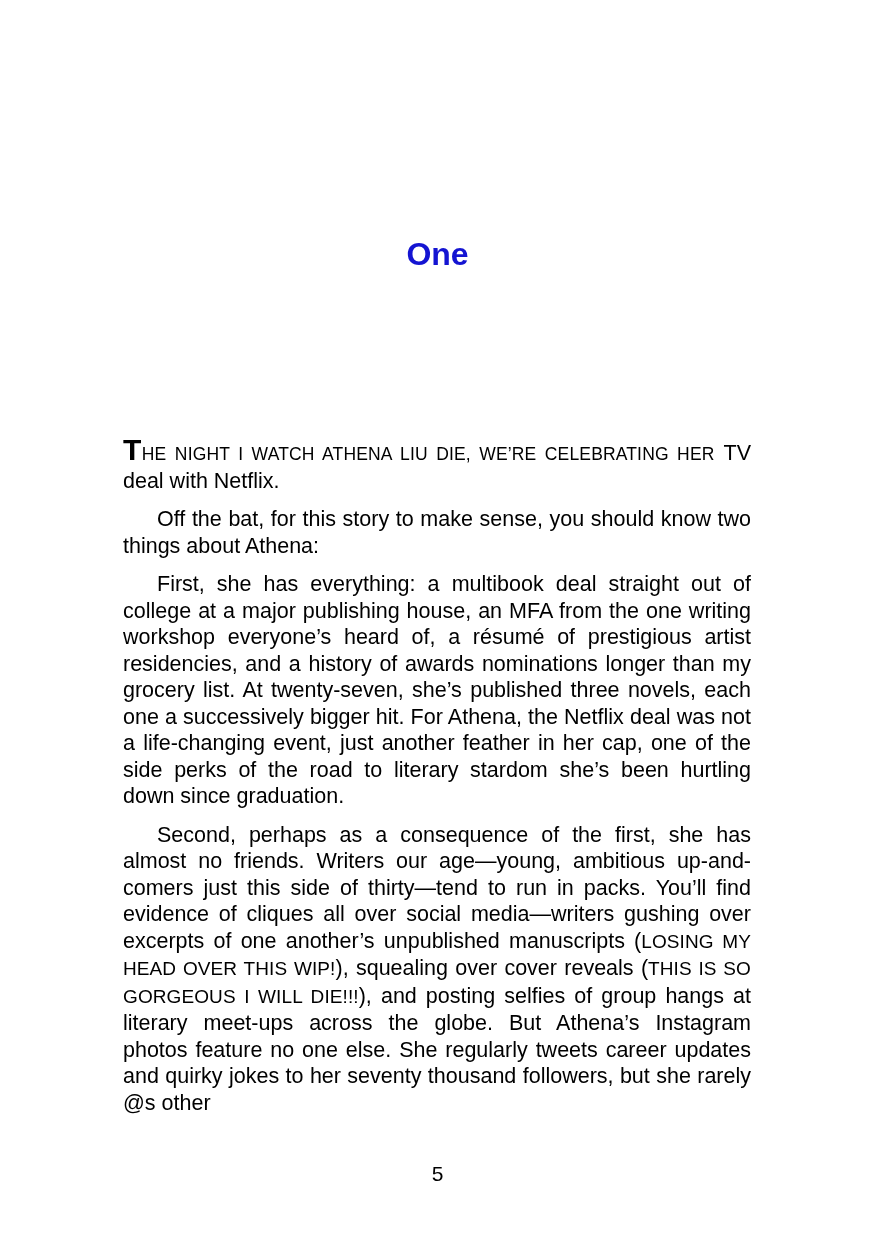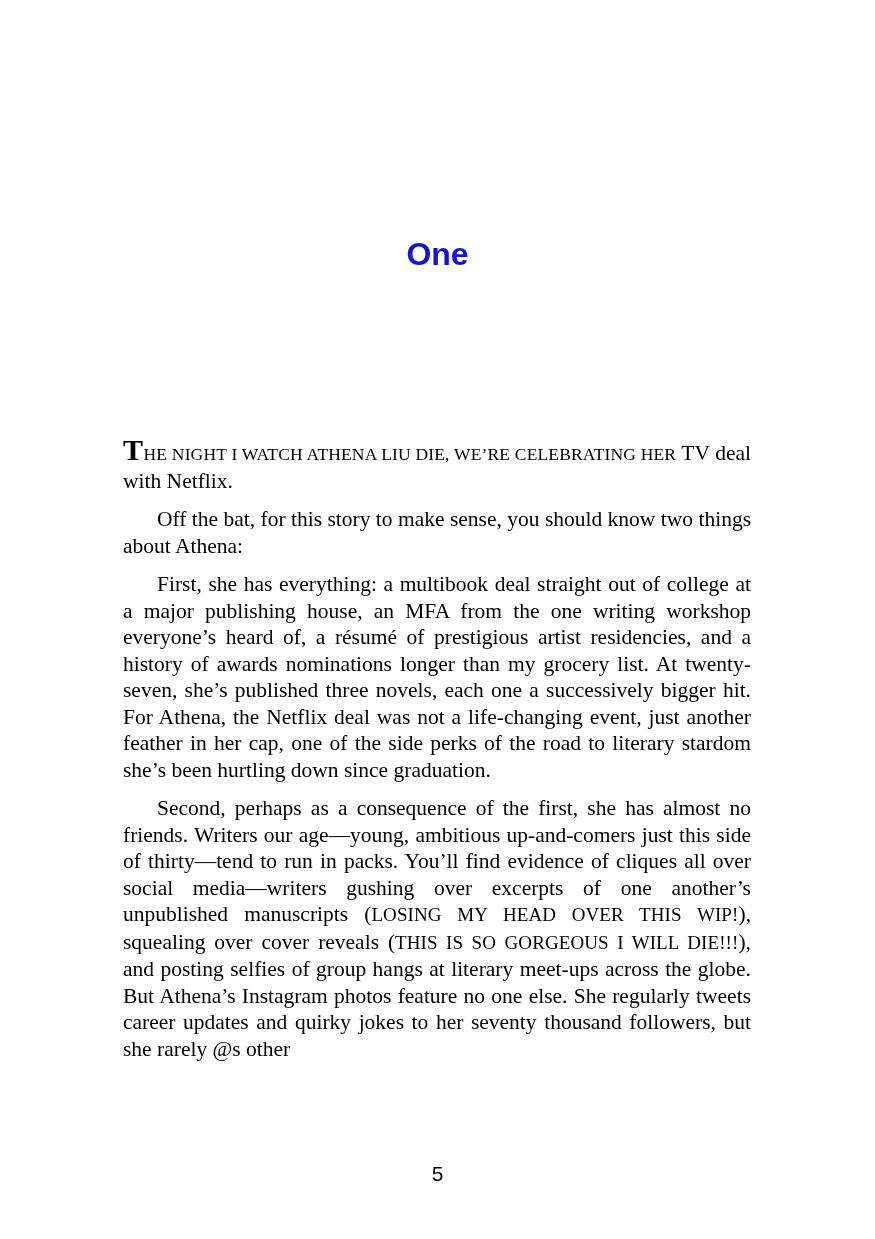--- a/index.html
+++ b/index.html
@@ -27,21 +27,21 @@
     font-weight: bold;
     color: #1414d2;
     letter-spacing: 0px;
     line-height: 1;
   }
   .text-block {
     position: absolute;
     top: 436px;
     left: 123px;
     width: 628px;
-    font-family: Liberation Serif, serif;
+    font-family: Liberation Sans, sans-serif;
     font-size: 21.5px;
     line-height: 26.5px;
     text-align: justify;
     text-justify: inter-word;
     color: #000000;
     -webkit-hyphens: none;
     hyphens: none;
   }
   .text-block p {
     margin: 0;

